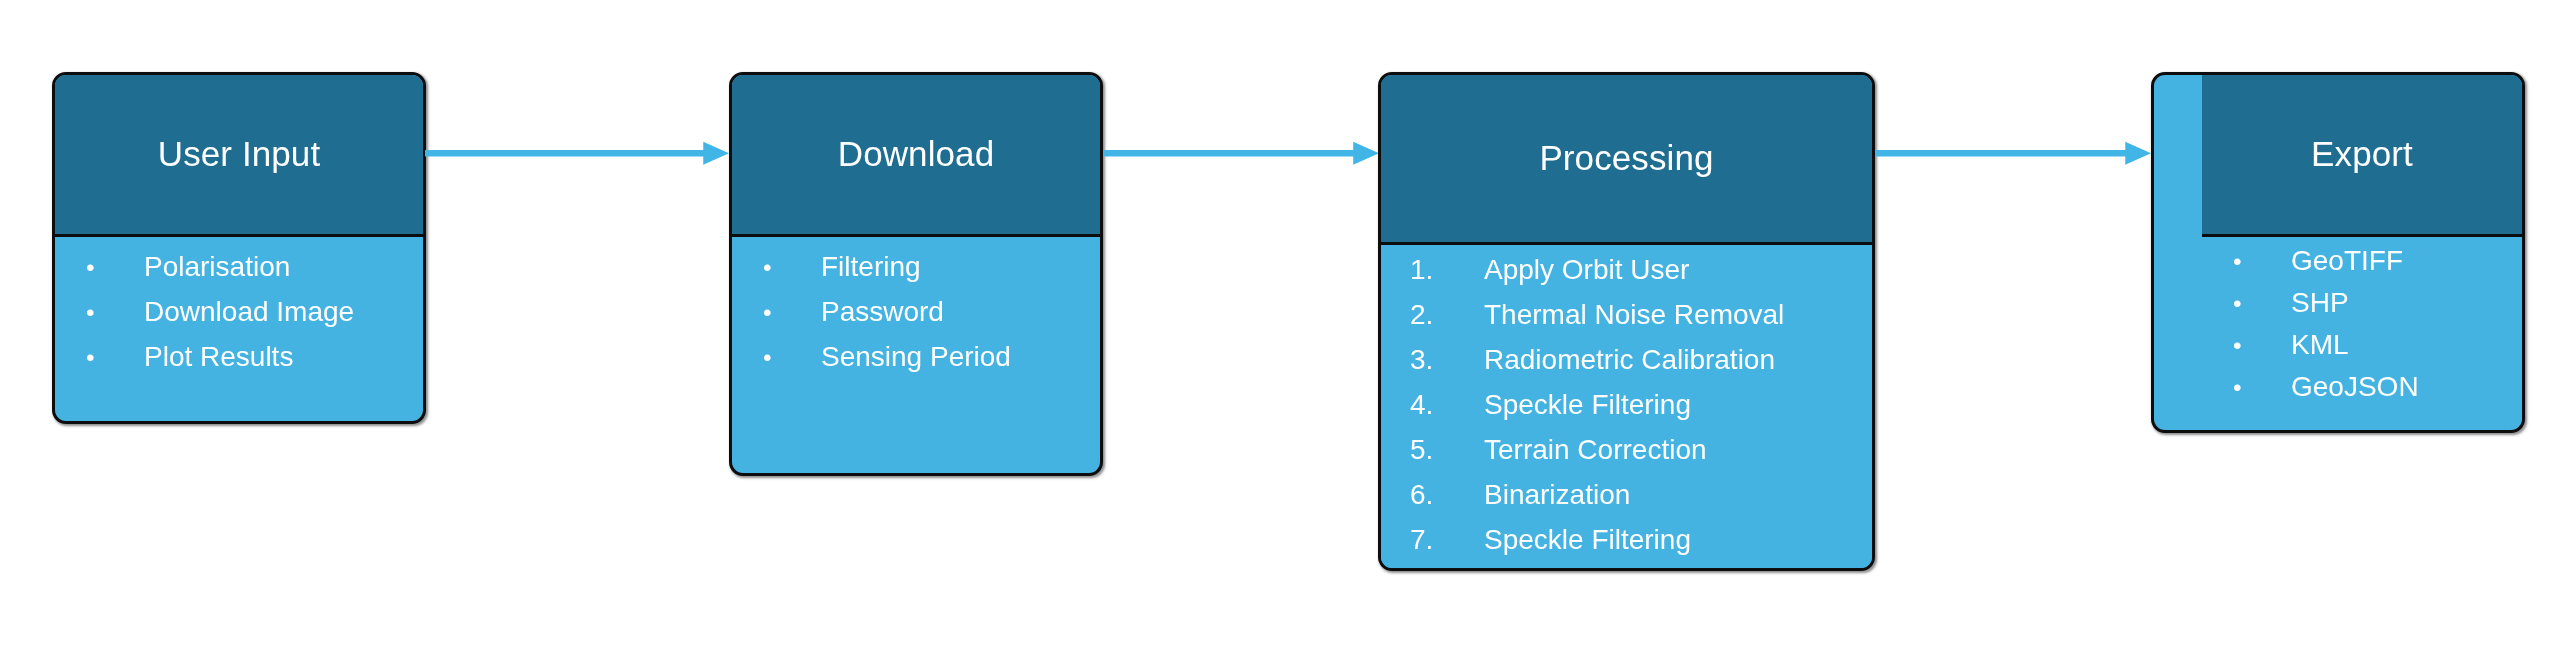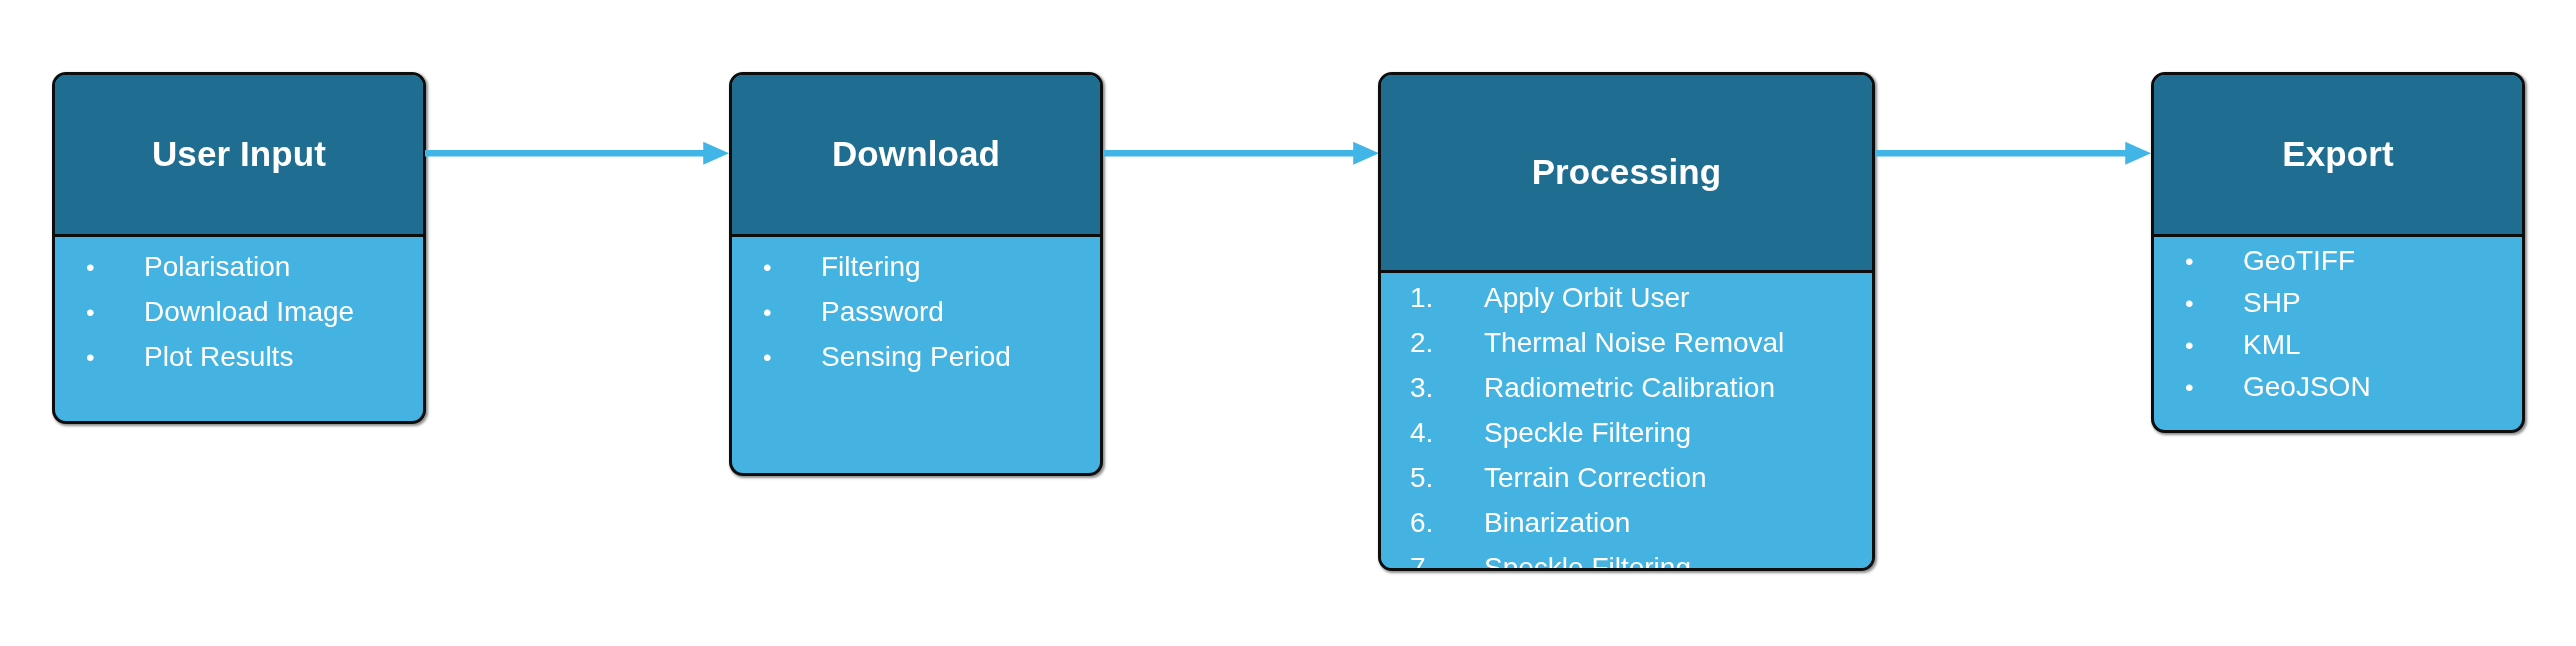--- a/index.html
+++ b/index.html
@@ -35,21 +35,21 @@
     width: 100%;
     background: #1f6e91;
     border-bottom: 3.2px solid #0d0d0d;
     display: flex;
     align-items: center;
     justify-content: center;
   }
   .node-title {
     color: #ffffff;
     font-size: 35px;
-    font-weight: 700;
+    font-weight: 400;
     line-height: 1.1;
     letter-spacing: 0.1px;
     white-space: nowrap;
   }
   .node-body {
     box-sizing: border-box;
     width: 100%;
     background: #45b3e2;
     padding-top: 14px;
   }
@@ -147,21 +147,21 @@
     </div>
   </div>
 
   <div class="arrow" style="left:1103px; top:141px; width:276px;">
     <svg viewBox="0 0 428 38" preserveAspectRatio="none">
       <path d="M0,14 L388,14 L388,1 L428,19 L388,37 L388,24 L0,24 Z" fill="#41b6e6"></path>
     </svg>
   </div>
 
   <div class="node" style="left:1378px; top:72px; width:497px; height:499px;">
-    <div class="node-header" style="height:198px;">
+    <div class="node-header" style="height:170px;">
       <span class="node-title">Processing</span>
     </div>
     <div class="node-body numbered-list" style="padding-top:9px;">
       <div class="item-row">
         <span class="marker">1.</span>
         <span class="item-label">Apply Orbit User</span>
       </div>
       <div class="item-row">
         <span class="marker">2.</span>
         <span class="item-label">Thermal Noise Removal</span>
@@ -188,21 +188,21 @@
       </div>
     </div>
   </div>
 
   <div class="arrow" style="left:1875px; top:141px; width:276px;">
     <svg viewBox="0 0 429 38" preserveAspectRatio="none">
       <path d="M0,14 L389,14 L389,1 L429,19 L389,37 L389,24 L0,24 Z" fill="#41b6e6"></path>
     </svg>
   </div>
 
-  <div class="node" style="left:2151px; top:72px; width:374px; height:361px;">
+  <div class="node" style="left:2151px; top:72px; width:374px; height:361px;padding-left:48px;">
     <div class="node-header" style="height:162px;">
       <span class="node-title">Export</span>
     </div>
     <div class="node-body bullet-list" style="padding-top:7.7px;">
       <div class="item-row" style="height:42px;">
         <span class="marker">•</span>
         <span class="item-label">GeoTIFF</span>
       </div>
       <div class="item-row" style="height:42px;">
         <span class="marker">•</span>

